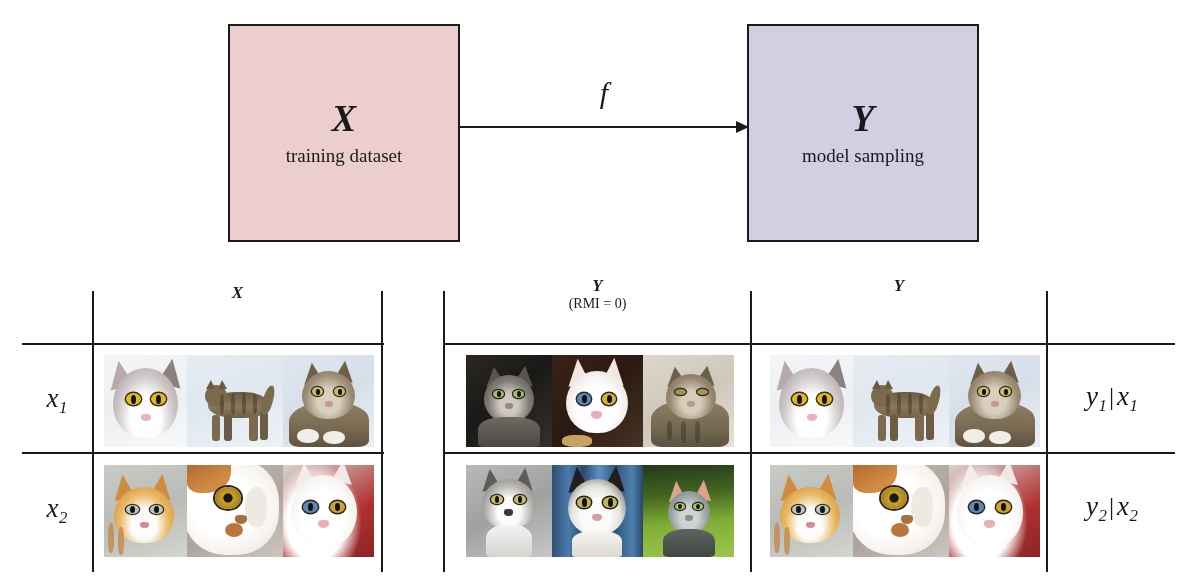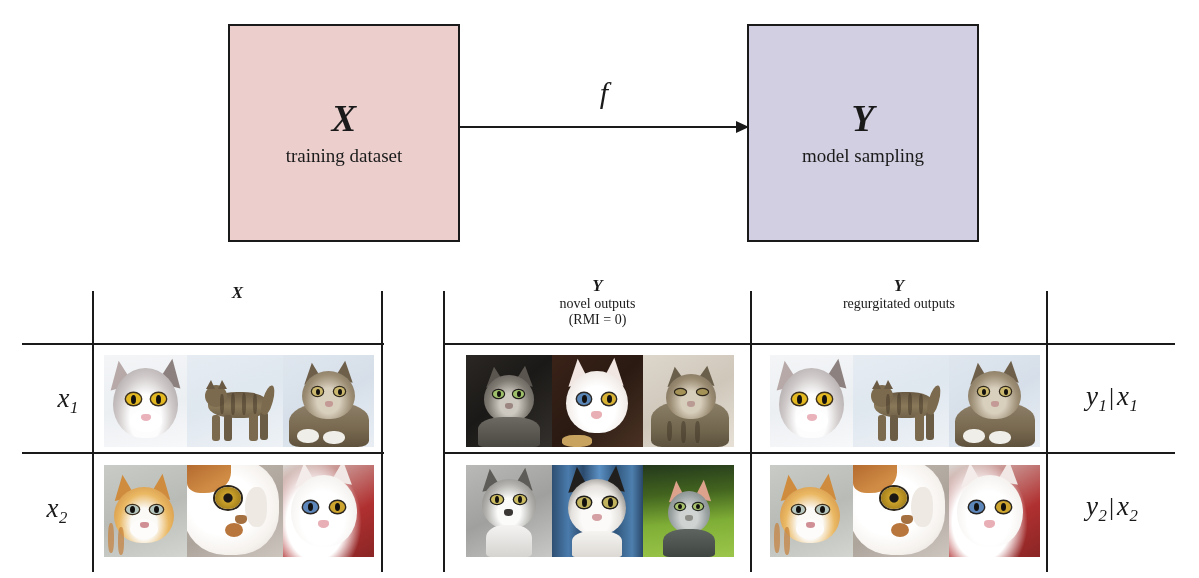--- a/index.html
+++ b/index.html
@@ -113,30 +113,28 @@
     <div class="vline" style="left:443px;  top:291px; height:281px;"></div>
     <div class="vline" style="left:750px;  top:291px; height:281px;"></div>
     <div class="vline" style="left:1046px; top:291px; height:281px;"></div>
 
     <div class="hdr" style="left:94px;top:283px;width:287px;">
       <span class="sym">X</span>
     </div>
 
     <div class="hdr" style="left:445px;top:276px;width:305px;">
       <span class="sym">Y</span>
-      <span class="l1">novel outputs</span>
       <span class="l2">(RMI = 0)</span>
     </div>
 
     <div class="hdr" style="left:752px;top:276px;width:294px;">
       <span class="sym">Y</span>
-      <span class="l1">regurgitated outputs</span>
-    </div>
-
-    <div class="rowlabel" style="left:33px;top:385px;width:70px;">
+    </div>
+
+    <div class="rowlabel" style="left:22px;top:385px;width:70px;">
       <span>x</span><sub>1</sub>
     </div>
     <div class="rowlabel" style="left:22px;top:495px;width:70px;">
       <span>x</span><sub>2</sub>
     </div>
 
     <div class="condlabel" style="left:1048px;top:383px;width:128px;">
       <span>y</span><sub>1</sub><span class="bar">|</span><span>x</span><sub>1</sub>
     </div>
     <div class="condlabel" style="left:1048px;top:493px;width:128px;">

